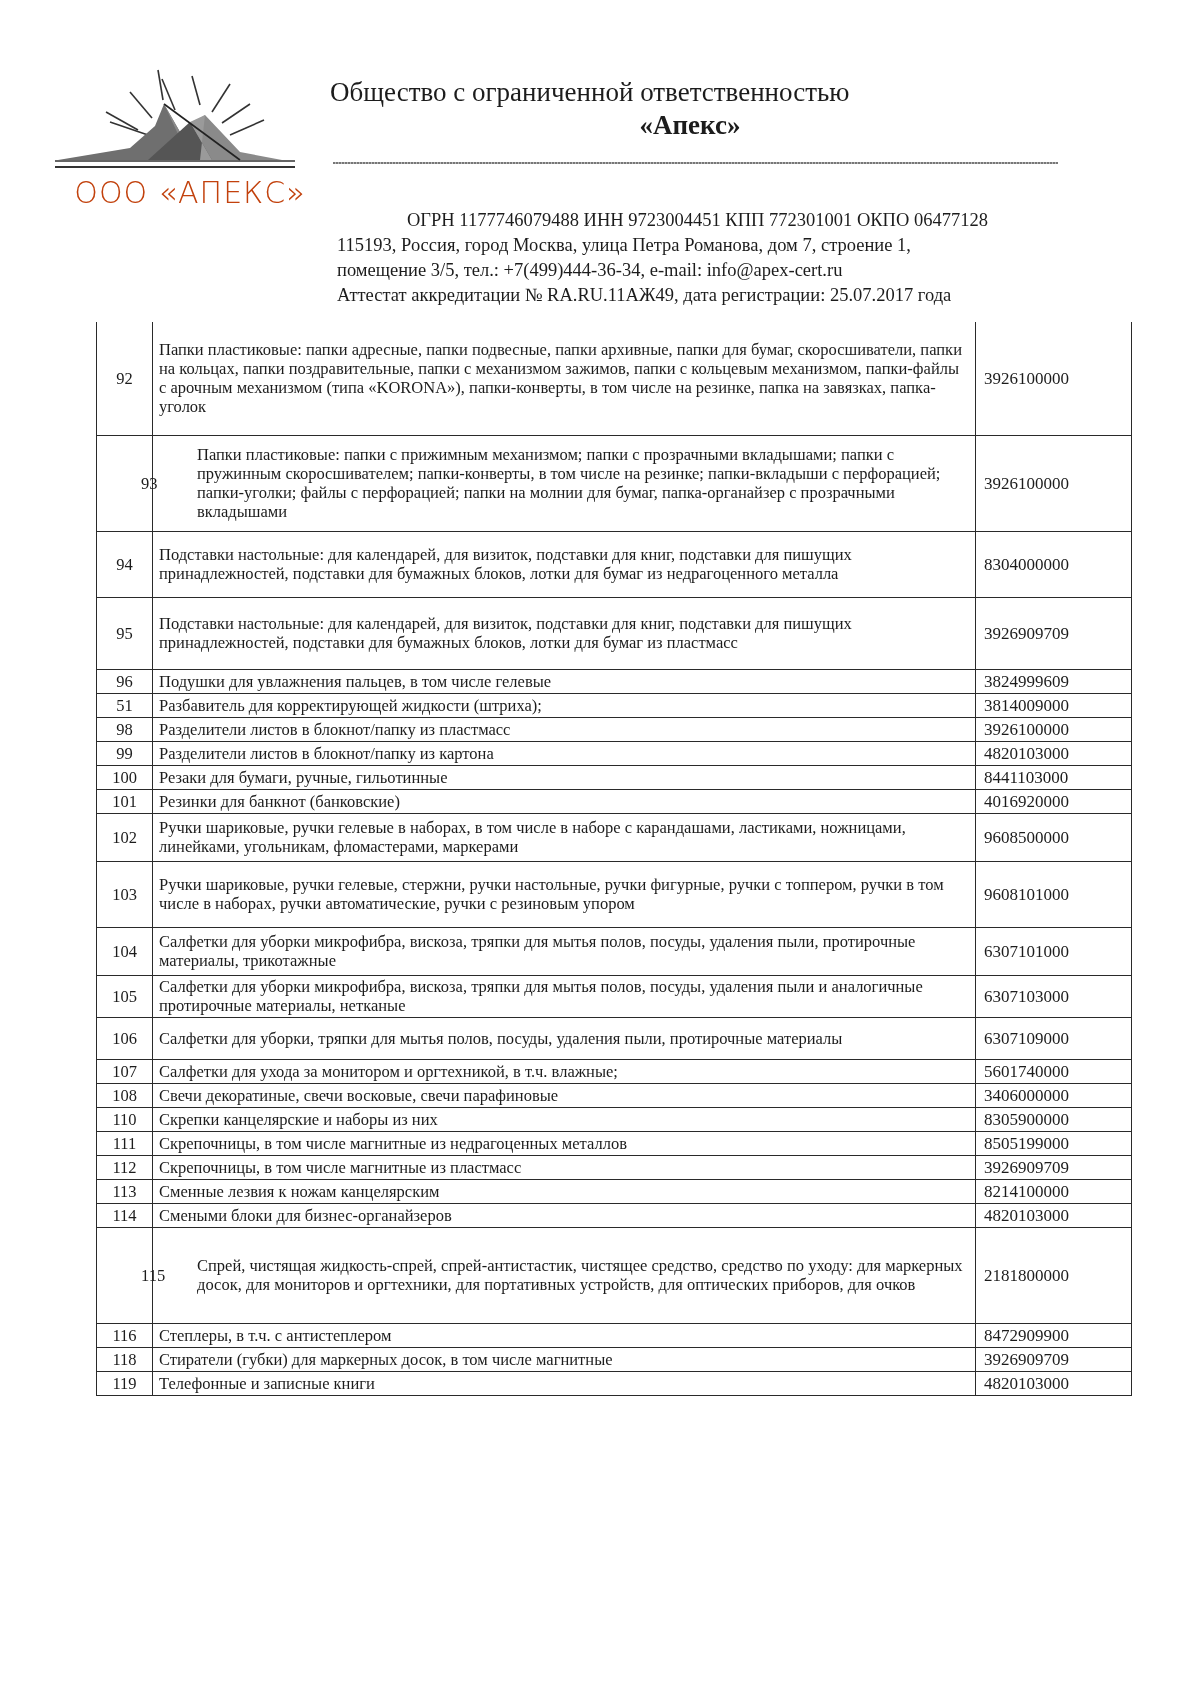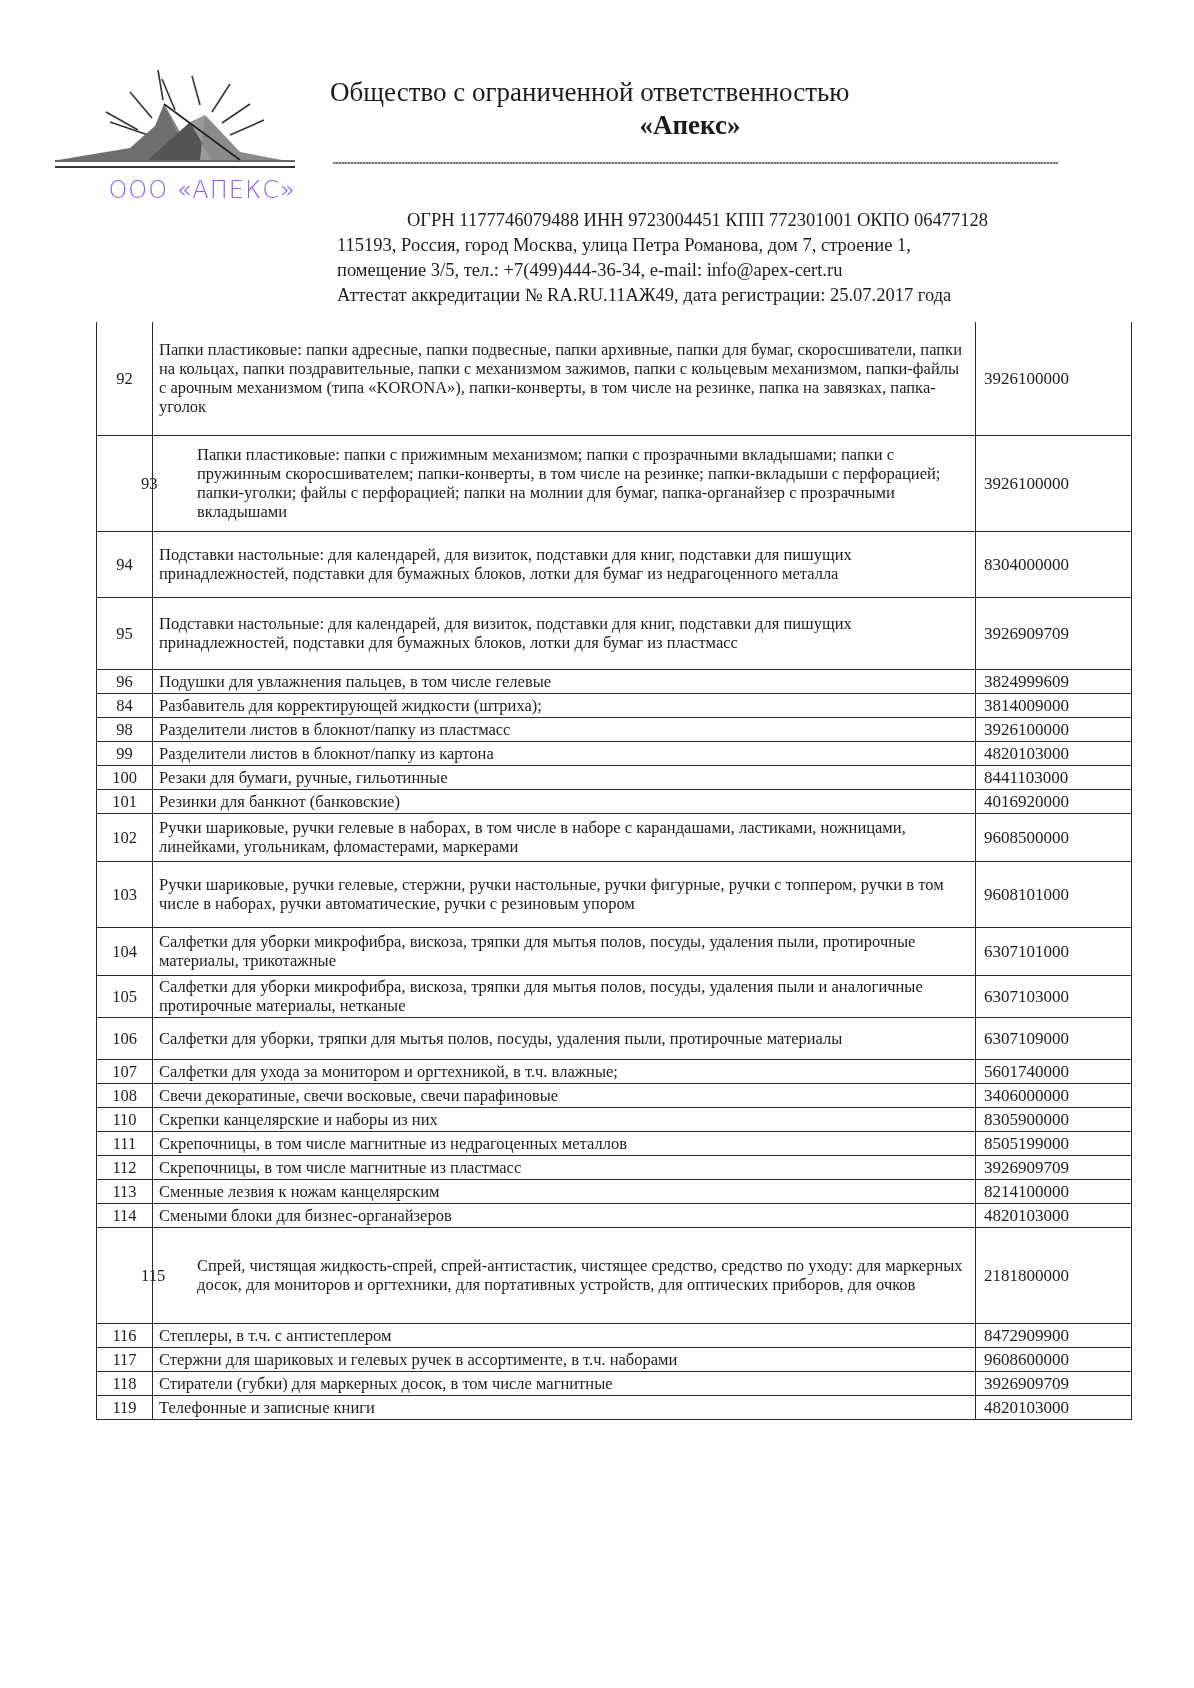--- a/index.html
+++ b/index.html
@@ -3,23 +3,23 @@
 <meta charset="utf-8">
 <style>
   html, body { margin: 0; padding: 0; }
   body {
     width: 1194px; height: 1688px; background: #ffffff; position: relative; overflow: hidden;
     font-family: "Liberation Serif", "DejaVu Serif", serif; color: #1c1c1c;
   }
   .logo { position: absolute; left: 40px; top: 60px; width: 290px; height: 170px; }
   .logo svg { position: absolute; left: 0; top: 0; }
   .logo-text {
-    position: absolute; left: 20px; top: 118px; width: 284px; text-align: center;
+    position: absolute; left: 8px; top: 118px; width: 284px; text-align: center;
     font-family: "DejaVu Sans", "Liberation Sans", sans-serif; font-weight: 300;
-    font-size: 24px; letter-spacing: 1px; color: #8b5cf6; line-height: 1;
+    font-size: 30px; letter-spacing: 1px; color: #c2410c; line-height: 1;
   }
   .org-title {
     position: absolute; left: 330px; top: 75px; width: 720px; text-align: left;
     font-size: 27px; line-height: 34px;
   }
   .org-name {
     position: absolute; left: 330px; top: 108px; width: 720px; text-align: center;
     font-size: 27px; font-weight: bold; line-height: 34px;
   }
   .rule {
@@ -119,21 +119,21 @@
         <td class="num">95</td>
         <td class="name">Подставки настольные:  для календарей, для визиток, подставки для книг, подставки для пишущих принадлежностей,  подставки для бумажных блоков, лотки для бумаг  из пластмасс</td>
         <td class="code">3926909709</td>
       </tr>
       <tr class="single">
         <td class="num">96</td>
         <td class="name">Подушки для увлажнения пальцев, в том числе гелевые</td>
         <td class="code">3824999609</td>
       </tr>
       <tr class="single">
-        <td class="num">84</td>
+        <td class="num">51</td>
         <td class="name">Разбавитель для корректирующей жидкости (штриха);</td>
         <td class="code">3814009000</td>
       </tr>
       <tr class="single">
         <td class="num">98</td>
         <td class="name">Разделители листов в блокнот/папку из пластмасс</td>
         <td class="code">3926100000</td>
       </tr>
       <tr class="single">
         <td class="num">99</td>
@@ -214,25 +214,20 @@
         <td class="num">115</td>
         <td class="name">Спрей, чистящая жидкость-спрей, спрей-антистастик, чистящее средство, средство по уходу: для маркерных досок, для мониторов и оргтехники, для портативных устройств, для оптических приборов, для очков</td>
         <td class="code">2181800000</td>
       </tr>
       <tr class="single">
         <td class="num">116</td>
         <td class="name">Степлеры, в т.ч. с антистеплером</td>
         <td class="code">8472909900</td>
       </tr>
       <tr class="single">
-        <td class="num">117</td>
-        <td class="name">Стержни для шариковых и гелевых ручек в ассортименте, в т.ч. наборами</td>
-        <td class="code">9608600000</td>
-      </tr>
-      <tr class="single">
         <td class="num">118</td>
         <td class="name">Стиратели (губки) для маркерных досок, в том числе магнитные</td>
         <td class="code">3926909709</td>
       </tr>
       <tr class="single">
         <td class="num">119</td>
         <td class="name">Телефонные и записные книги</td>
         <td class="code">4820103000</td>
       </tr>
     </tbody>

